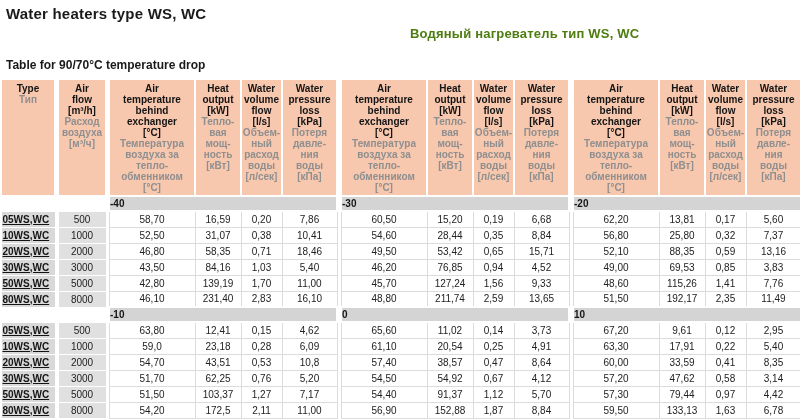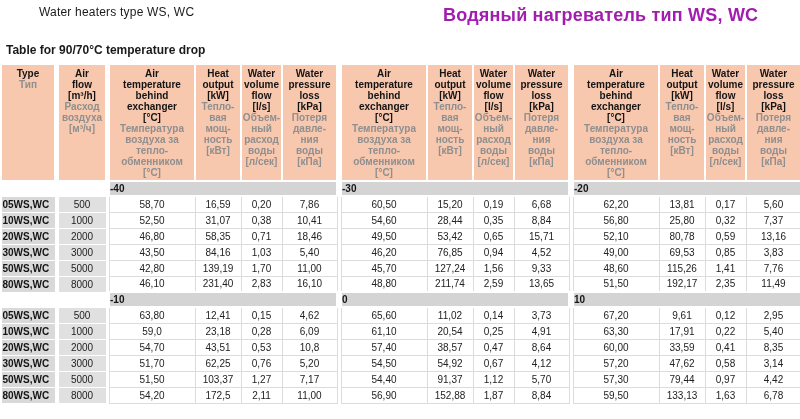--- a/index.html
+++ b/index.html
@@ -3,37 +3,37 @@
 <meta charset="utf-8">
 <style>
   html,body { margin:0; padding:0; background:#fff; }
   body { font-family:"Liberation Sans", sans-serif; }
   .page { width:800px; height:419px; background:#fff; overflow:hidden; }
 
   .titles { padding:5px 0 0 6px; }
   .title-row { display:flex; }
   .title-left { width:404px; }
   .title-right { flex:1; }
-  .t-en { font-size:12px; font-weight:normal; color:#1a1a1a; letter-spacing:0.2px;margin-left:33px; }
-  .t-ru { font-size:18px; font-weight:bold; color:#a21caf; letter-spacing:0.2px; }
+  .t-en { font-size:15px; font-weight:bold; color:#1a1a1a; letter-spacing:0.2px; }
+  .t-ru { font-size:13px; font-weight:bold; color:#4d7c0f; letter-spacing:0.2px;margin-top:21px; }
   .subtitle-row { display:flex; margin-top:17px;flex-direction:column; }
   .s-en { font-size:12px; font-weight:bold; color:#1a1a1a; }
   .s-ru { font-size:12px; font-weight:bold; color:#7d7d7d; }
 
   table.tbl { width:800px; table-layout:fixed; border-collapse:collapse; margin-top:6px; font-size:10px; }
   th.hdr { background:#f7c7ae; border:2px solid #fff; vertical-align:top; padding:3px 0 2px 0; text-align:center; font-weight:bold; }
   .hdr-en { color:#141414; white-space:pre-line; line-height:11px; font-size:10px; }
   .hdr-ru { color:#8f8f8f; white-space:pre-line; line-height:11px; font-size:10px; }
   th.gapc, td.gapc { background:#fff; border:none; padding:0; }
 
   tbody tr { height:16px; }
   tr.sub-row { height:15px; }
   td.subheader { background:#d4d4d4; border:2px solid #fff; font-weight:bold; text-align:left; color:#141414; padding:0; }
   td.blank { background:#fff; border:none; }
-  td.type-cell { background:#d9d9d9; font-weight:bold; color:#141414; border:1px solid #fff; }
+  td.type-cell { background:#d9d9d9; font-weight:bold; color:#141414; border:1px solid #fff;text-decoration:underline; }
   td.airflow-cell { background:#e0e0e0; text-align:center; color:#222; border:1px solid #fff; }
   td.data-cell { background:#fff; text-align:center; color:#222; border:1px solid #dcdcdc; }
 </style>
 </head>
 <body>
 
 <div class="page">
 
   <div class="titles">
     <div class="title-row">
@@ -282,21 +282,21 @@
           <td class="data-cell">58,35</td>
           <td class="data-cell">0,71</td>
           <td class="data-cell">18,46</td>
           <td class="gapc"></td>
           <td class="data-cell">49,50</td>
           <td class="data-cell">53,42</td>
           <td class="data-cell">0,65</td>
           <td class="data-cell">15,71</td>
           <td class="gapc"></td>
           <td class="data-cell">52,10</td>
-          <td class="data-cell">80,78</td>
+          <td class="data-cell">88,35</td>
           <td class="data-cell">0,59</td>
           <td class="data-cell">13,16</td>
         </tr>
         <tr>
           <td class="type-cell">30WS,WC</td>
           <td class="gapc"></td>
           <td class="airflow-cell">3000</td>
           <td class="gapc"></td>
           <td class="data-cell">43,50</td>
           <td class="data-cell">84,16</td>

